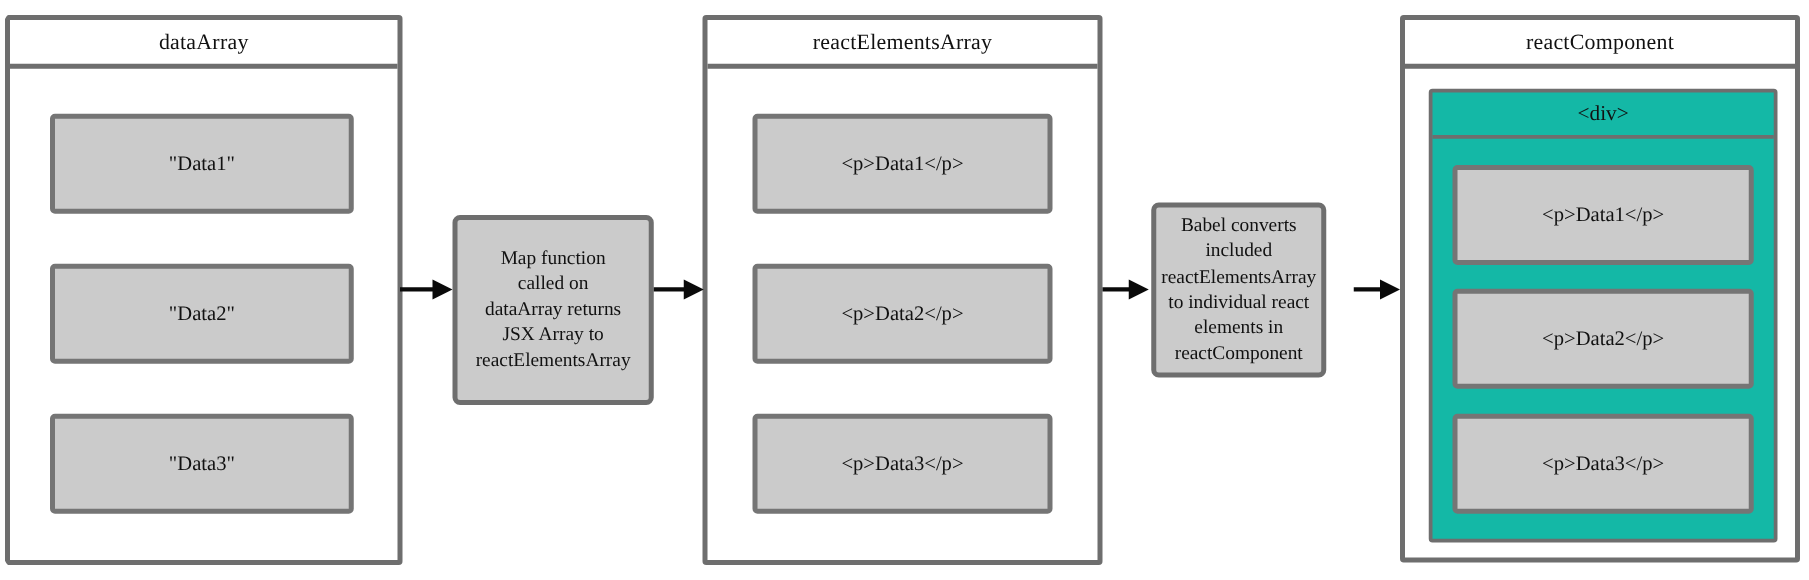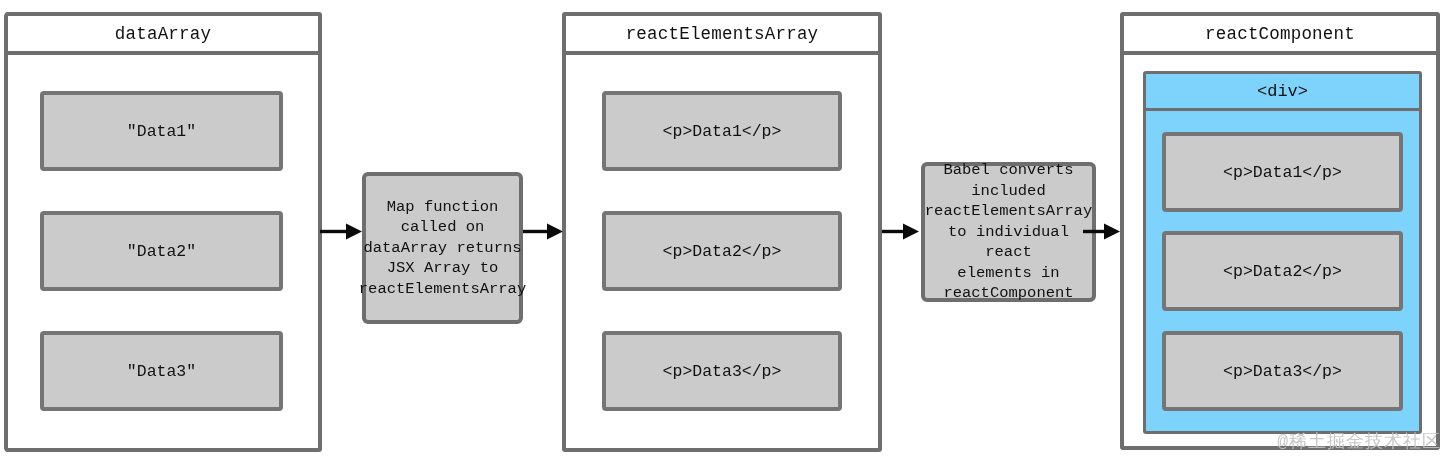--- a/index.html
+++ b/index.html
@@ -7,33 +7,33 @@
     --box_border:#757575;
     --box_fill:#cbcbcb;
     --arrow:#0a0a0a;
     --background:#ffffff;
     --text:#111111;
     --watermark:#c2c2c2;
   }
   html,body{margin:0;padding:0;background:var(--background);}
   .canvas{
     position:relative;width:1447px;height:464px;background:var(--background);
-    font-family:Liberation Mono, monospace;color:var(--text);overflow:hidden;border-radius:30px;
+    font-family:Liberation Serif, serif;color:var(--text);overflow:hidden;border-radius:30px;
   }
   .outer{
     position:absolute;background:#fff;border:4px solid var(--border);border-radius:3px;
     box-sizing:border-box;
   }
   .outer-header{
     height:35px;border-bottom:4px solid var(--border);
     display:flex;align-items:center;justify-content:center;
     font-size:17.5px;letter-spacing:.2px;
   }
   .inner-wrap{
-    position:absolute;background:#7dd3fc;border:3px solid var(--border);border-radius:3px;
+    position:absolute;background:#14b8a6;border:3px solid var(--border);border-radius:3px;
     box-sizing:border-box;
   }
   .inner-header{
     height:34px;border-bottom:3px solid var(--border);
     display:flex;align-items:center;justify-content:center;
     font-size:17px;
   }
   .data-box{
     position:absolute;background:var(--box_fill);border:4px solid var(--box_border);
     border-radius:4px;box-sizing:border-box;
@@ -72,21 +72,21 @@
 JSX Array to
 reactElementsArray</div>
 
   <div class="outer" style="left:562px;top:12px;width:320px;height:440px">
     <div class="outer-header">reactElementsArray</div>
     <div class="data-box" style="left:36px;top:75px;width:240px;height:80px">&lt;p&gt;Data1&lt;/p&gt;</div>
     <div class="data-box" style="left:36px;top:195px;width:240px;height:80px">&lt;p&gt;Data2&lt;/p&gt;</div>
     <div class="data-box" style="left:36px;top:315px;width:240px;height:80px">&lt;p&gt;Data3&lt;/p&gt;</div>
   </div>
 
-  <div class="label-box" style="left:921px;top:162px;width:175px;height:140px">Babel converts
+  <div class="label-box" style="left:921px;top:162px;width:140px;height:140px">Babel converts
 included
 reactElementsArray
 to individual react
 elements in
 reactComponent</div>
 
   <div class="outer" style="left:1120px;top:12px;width:320px;height:438px">
     <div class="outer-header">reactComponent</div>
     <div class="inner-wrap" style="left:19px;top:55px;width:279px;height:363px">
       <div class="inner-header">&lt;div&gt;</div>
@@ -108,15 +108,14 @@
     <g>
       <line x1="882" y1="231.5" x2="904" y2="231.5"></line>
       <polygon points="903,223.5 919,231.5 903,239.5"></polygon>
     </g>
     <g>
       <line x1="1083" y1="231.5" x2="1105" y2="231.5"></line>
       <polygon points="1104,223.5 1120,231.5 1104,239.5"></polygon>
     </g>
   </svg>
 
-  <div class="watermark">@稀土掘金技术社区</div>
 
 </div>
 
 </body></html>

